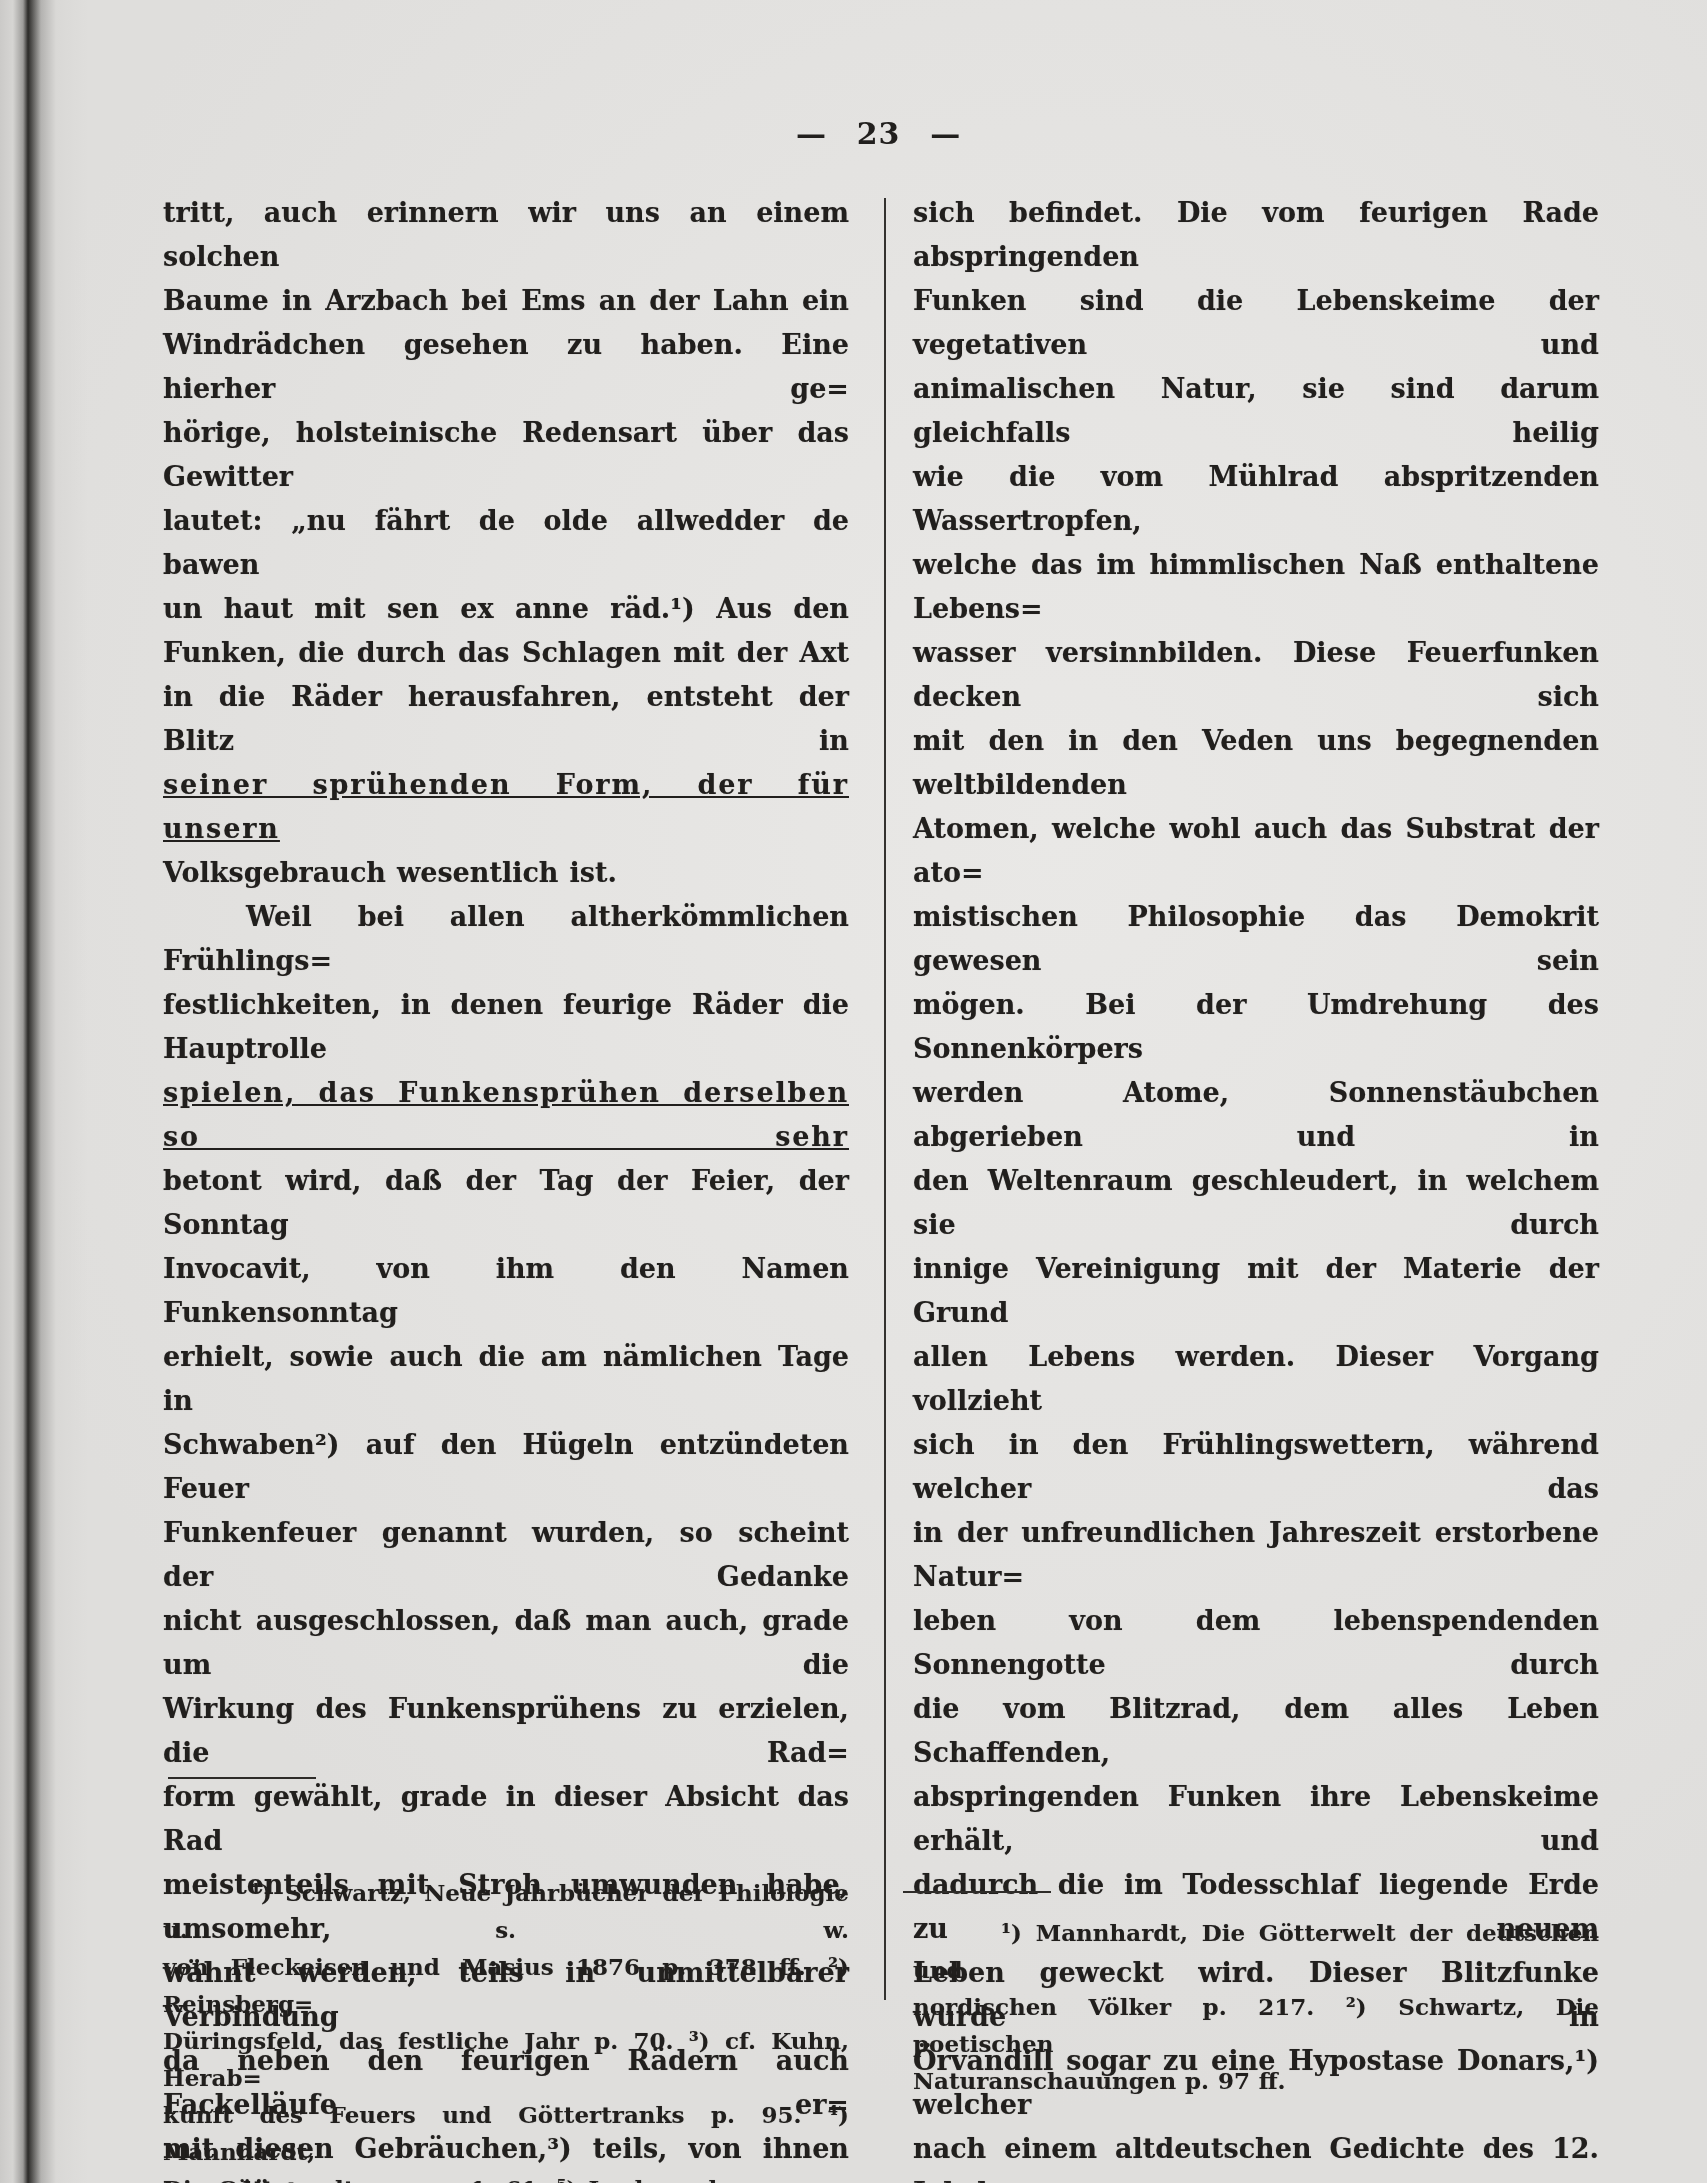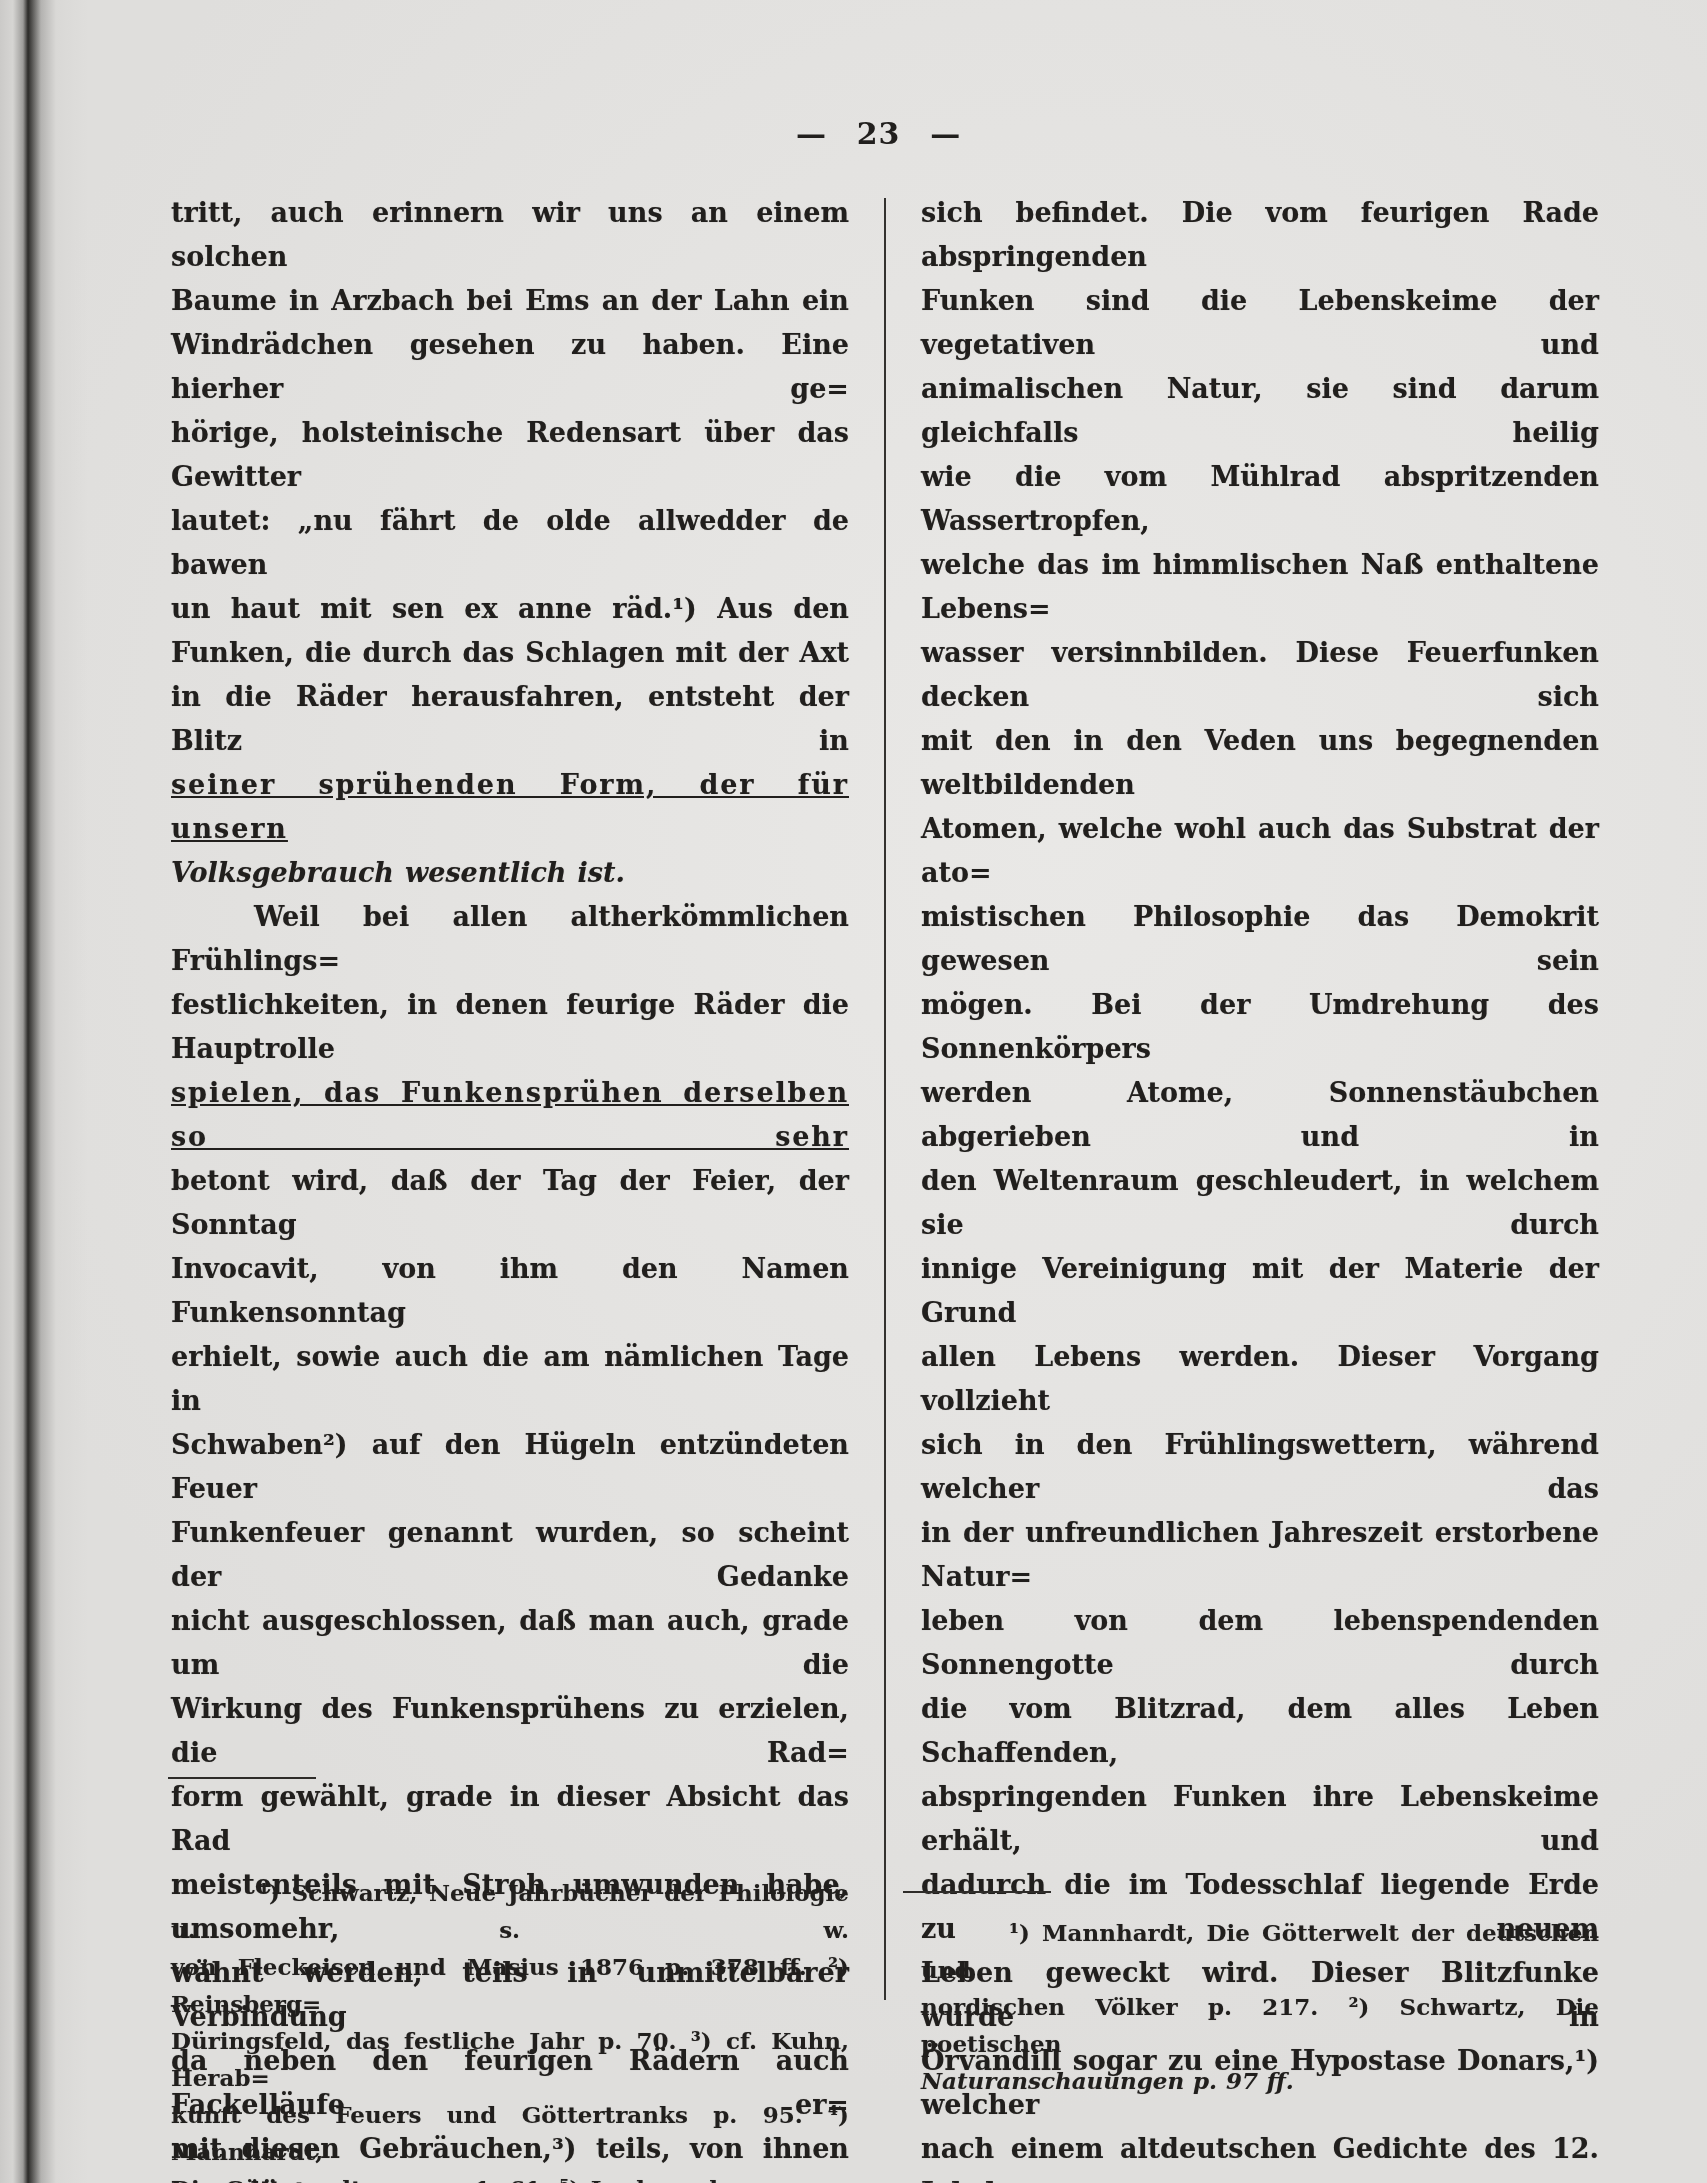--- a/index.html
+++ b/index.html
@@ -24,22 +24,22 @@
     font-size: 30px; font-weight: bold; letter-spacing: 0.8px;
   }
   .col {
     position: absolute; top: 191px; width: 686px;
     font-size: 27px; font-weight: bold; line-height: 44px;
     word-spacing: 1.6px;
     text-shadow: 0 0 0.8px rgba(33,31,29,0.35);
   }
   .col-left  { left: 163px; }
   .col-right { left: 913px; }
-  .line { text-align: justify; text-align-last: justify; white-space: normal; margin-left: 8px; }
-  .line.short-last { text-align-last: left; font-style: italic; }
+  .line { text-align: justify; text-align-last: justify; white-space: normal; }
+  .line.short-last { text-align-last: left; }
   .line.indent { text-indent: 83px; }
   .line.spaced { letter-spacing: 1.9px; text-decoration: underline; }
   .col-rule {
     position: absolute; left: 884px; top: 198px; width: 2.4px; height: 1802px;
     background: #34322f;
   }
   .fn-rule {
     position: absolute; width: 148px; height: 2.4px; background: #2e2c29;
   }
   .fn-rule-left  { left: 168px;  top: 1777px; }

